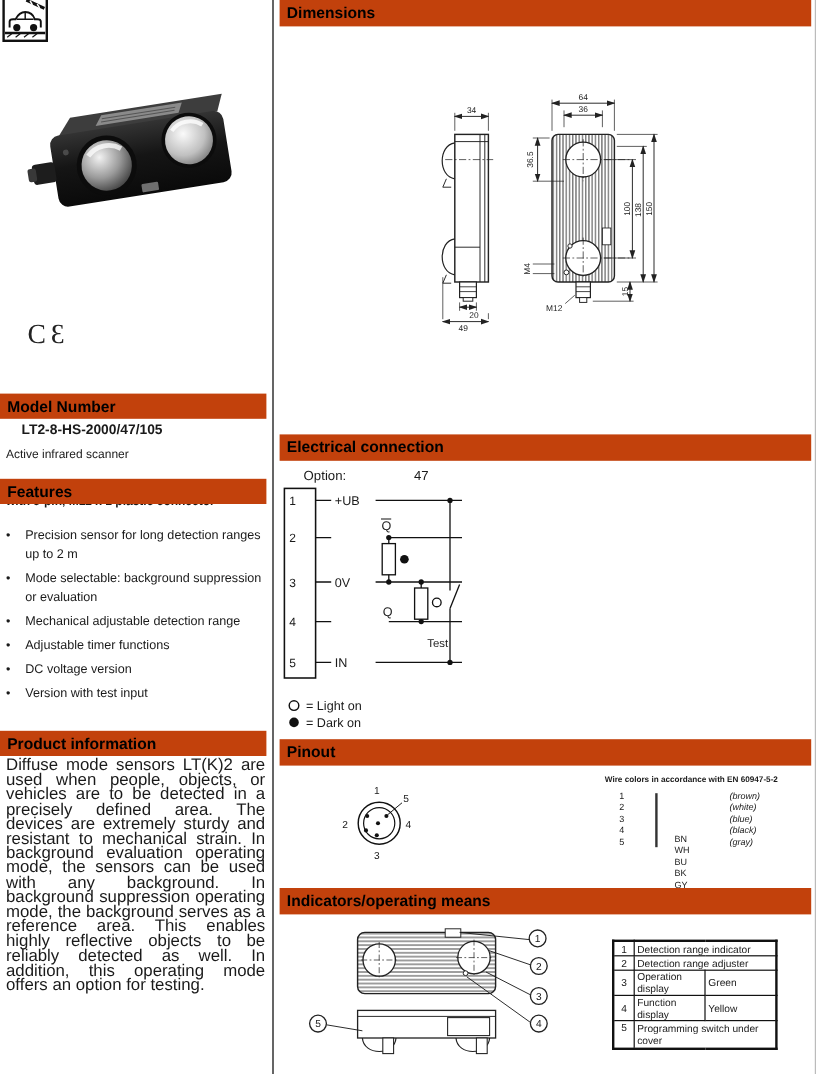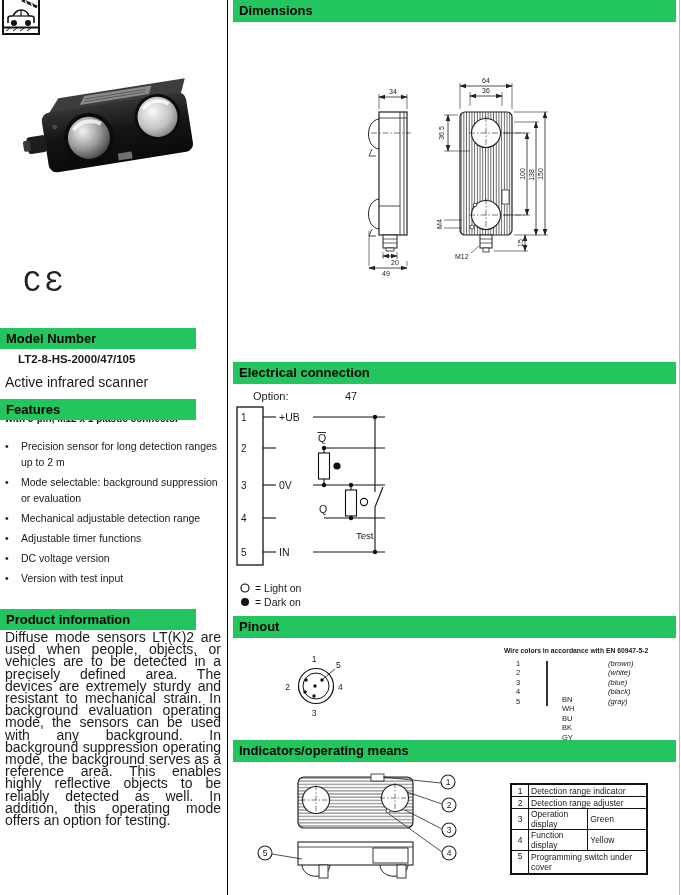--- a/index.html
+++ b/index.html
@@ -5,33 +5,33 @@
   html,body{margin:0;padding:0;}
   body{
     width:681px;height:895px;position:relative;overflow:hidden;
     background:#ffffff;color:#1a1a1a;
     font-family:"Liberation Sans", sans-serif;
   }
   .divider{position:absolute;left:227px;top:0;width:1px;height:895px;background:#000;}
   .right-edge{position:absolute;left:679px;top:0;width:1px;height:895px;background:#bbb;}
 
   .hdr{
-    position:absolute;background:#22c55e;color:#000;
+    position:absolute;background:#c2410c;color:#000;
     font-weight:bold;font-size:13px;line-height:21px;
     padding:0 6px;box-sizing:border-box;height:21px;white-space:nowrap;
   }
-  .hdr-left{left:0;width:196px;}
+  .hdr-left{left:0;width:222px;}
   .hdr-right{left:233px;width:443px;height:22px;line-height:22px;}
 
   .app-icon{position:absolute;left:2px;top:-6px;width:38px;height:41px;border:2px solid #111;background:#fff;box-sizing:border-box;overflow:hidden;}
   .photo{position:absolute;left:22px;top:62px;width:182px;height:135px;}
-  .ce{position:absolute;left:23px;top:266px;font-size:30px;letter-spacing:4px;color:#222;font-family:Liberation Mono, monospace;}
+  .ce{position:absolute;left:23px;top:266px;font-size:23px;letter-spacing:4px;color:#222;font-family:Liberation Serif, serif;}
 
   .model-number{position:absolute;left:5px;top:353px;font-size:11.5px;font-weight:bold;margin-left:13px;}
-  .model-desc{position:absolute;left:5px;top:374px;font-size:14px;}
+  .model-desc{position:absolute;left:5px;top:374px;font-size:10px;}
   .model-conn{position:absolute;left:5px;top:413px;font-size:10px;font-weight:bold;}
 
   ul.features{position:absolute;left:5px;top:438px;width:215px;margin:0;padding:0;list-style:none;}
   ul.features li{display:flex;margin-bottom:4px;font-size:10.5px;line-height:16px;}
   ul.features .bullet{width:16px;flex:0 0 16px;}
 
   .prodinfo{position:absolute;left:5px;top:631px;width:216px;margin:0;
     font-size:14px;line-height:12.2px;text-align:justify;}
 
   svg text{fill:#1a1a1a;}

